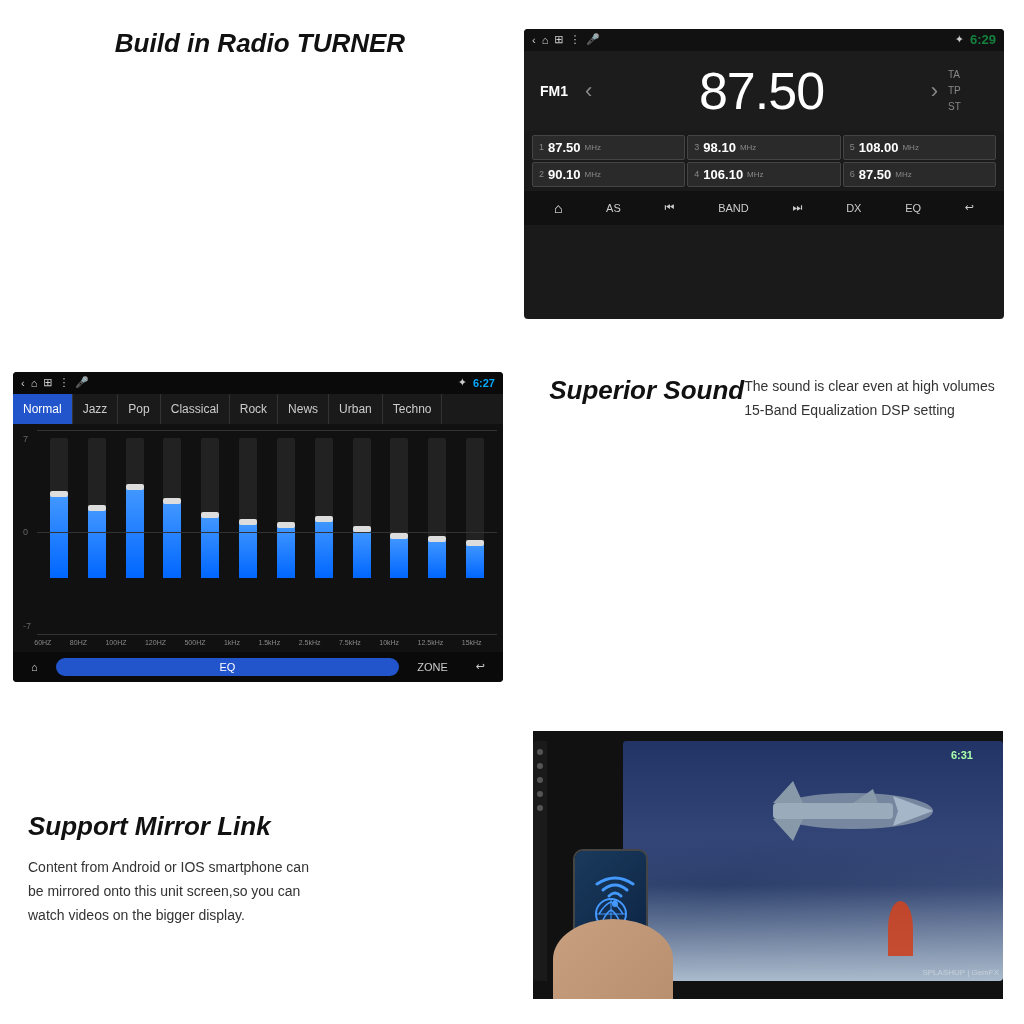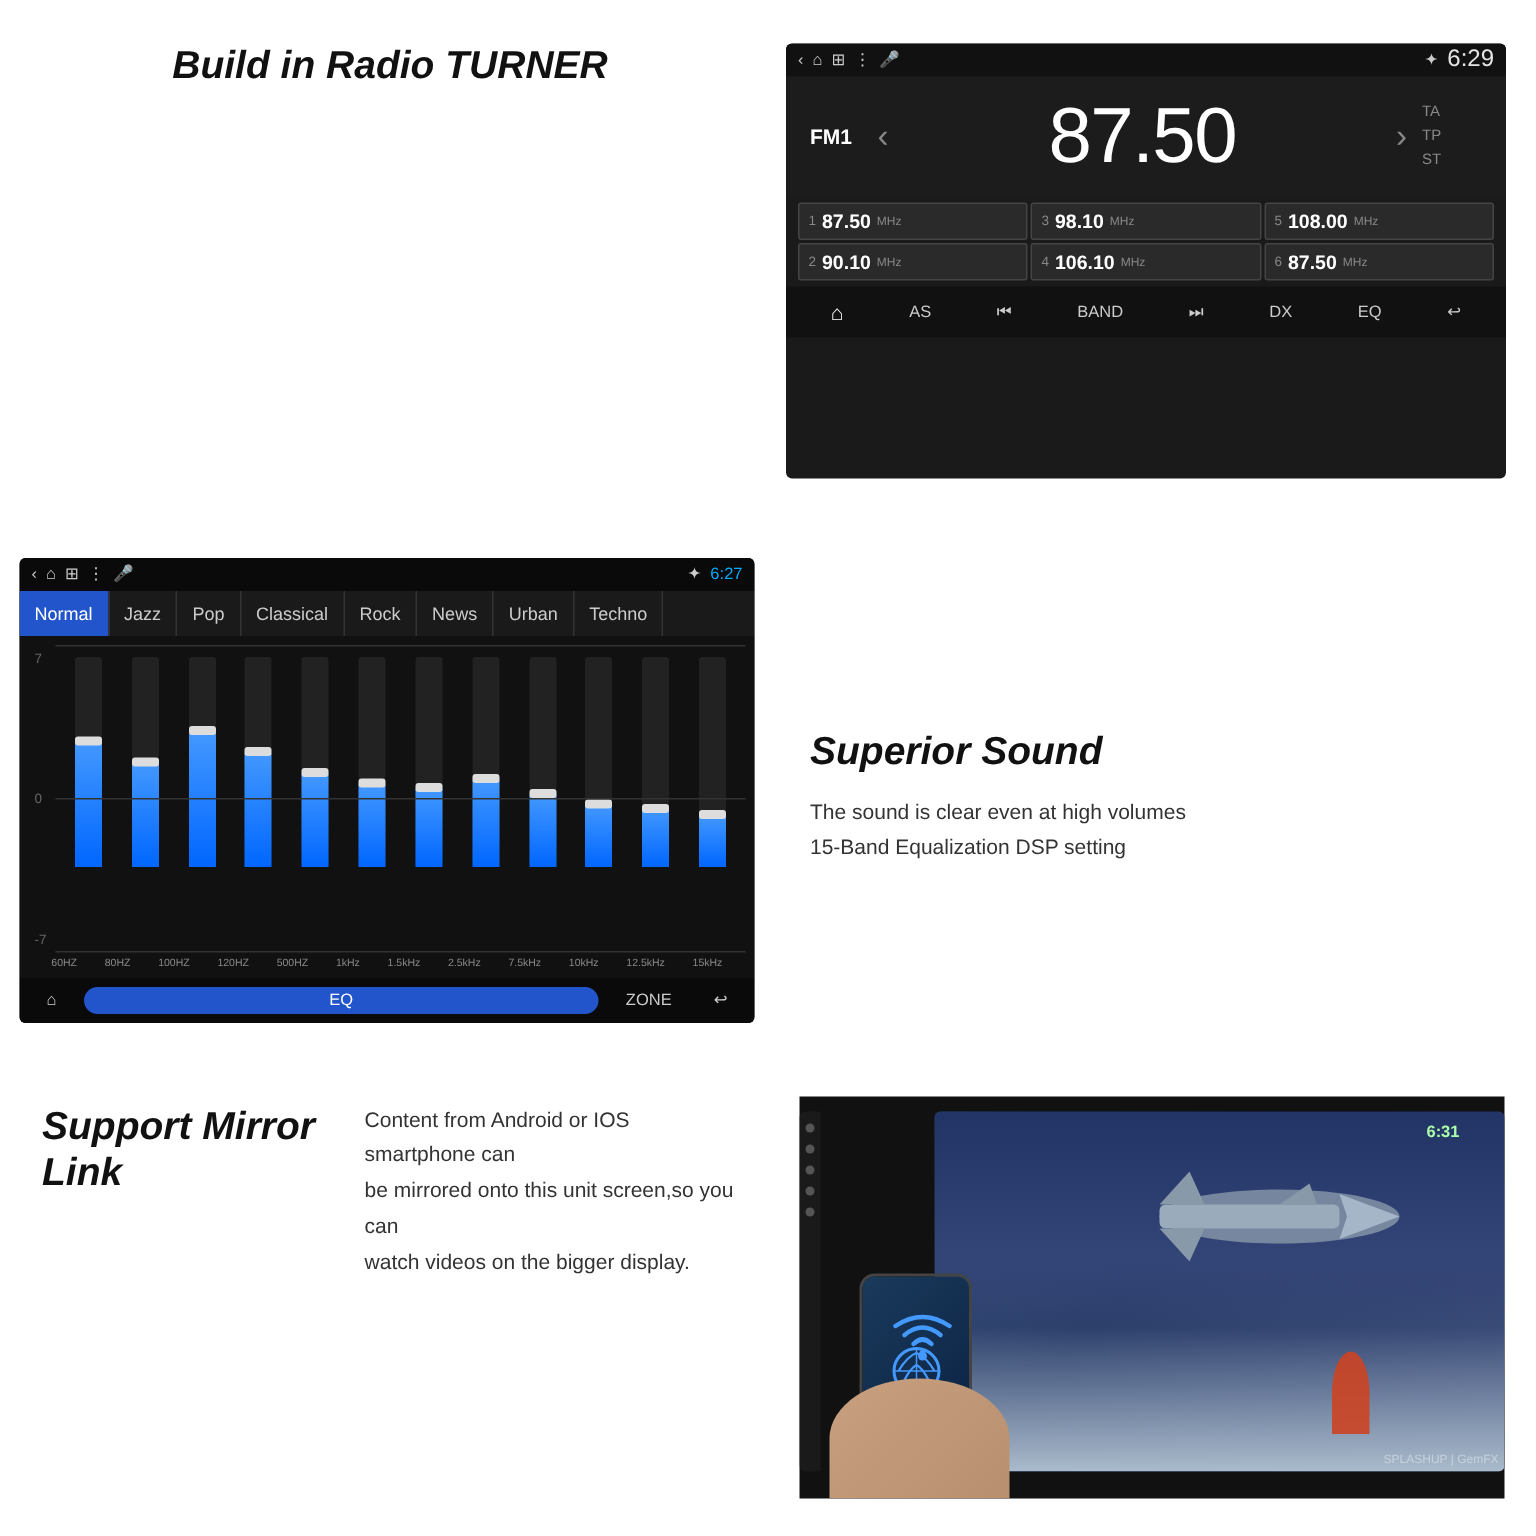--- a/index.html
+++ b/index.html
@@ -44,31 +44,30 @@
       display: flex;
       align-items: center;
       justify-content: center;
       padding: 8px 8px 8px 12px;
     }
     .section-eq-text {
       grid-column: 2;
       grid-row: 2;
       padding: 28px 20px 20px 28px;
       display: flex;
-      flex-direction: column;
       justify-content: center;
     }
 
     
     .section-mirror-text {
       grid-column: 1;
       grid-row: 3;
       padding: 28px 20px 20px 28px;
       display: flex;
-      flex-direction: row;
+      flex-direction: column;
       justify-content: center;
     }
     .section-mirror-img {
       grid-column: 2;
       grid-row: 3;
       display: flex;
       align-items: center;
       justify-content: center;
       padding: 8px 8px 8px 8px;
     }
@@ -102,23 +101,23 @@
       background: #111;
       height: 22px;
       display: flex;
       align-items: center;
       justify-content: space-between;
       padding: 0 8px;
       font-size: 11px;
       color: #ccc;
     }
     .radio-status-bar .time {
-      color: #e5e5e5;
-      font-weight: normal;
-      font-size: 16px;
+      color: #15803d;
+      font-weight: bold;
+      font-size: 13px;
     }
     .radio-status-icons {
       display: flex;
       gap: 6px;
       align-items: center;
     }
     .radio-freq-bar {
       background: #222;
       height: 36px;
       position: relative;
@@ -263,21 +262,21 @@
       height: 22px;
       display: flex;
       align-items: center;
       justify-content: space-between;
       padding: 0 8px;
       font-size: 11px;
       color: #ccc;
     }
     .eq-status-bar .time {
       color: #00aaff;
-      font-weight: normal;
+      font-weight: bold;
       text-align: center;
     }
     .eq-presets {
       display: flex;
       background: #1a1a1a;
       height: 30px;
       align-items: center;
     }
     .eq-preset-btn {
       padding: 4px 10px;

